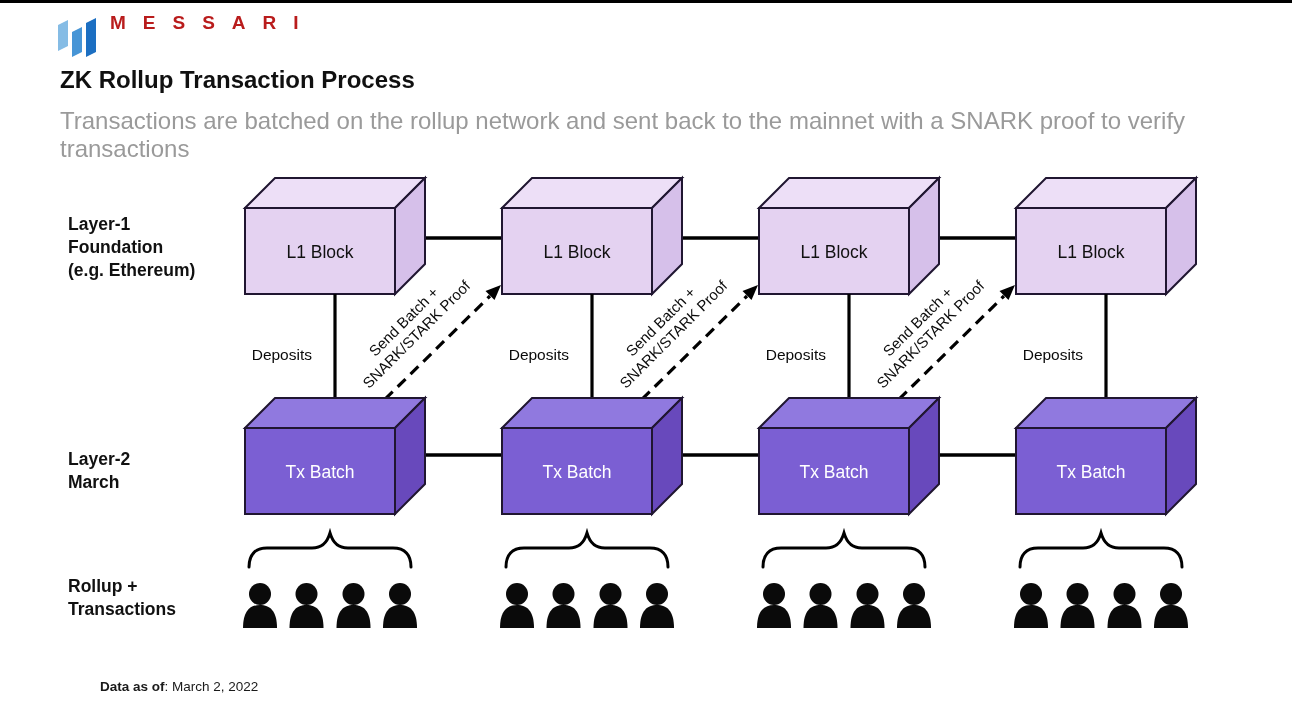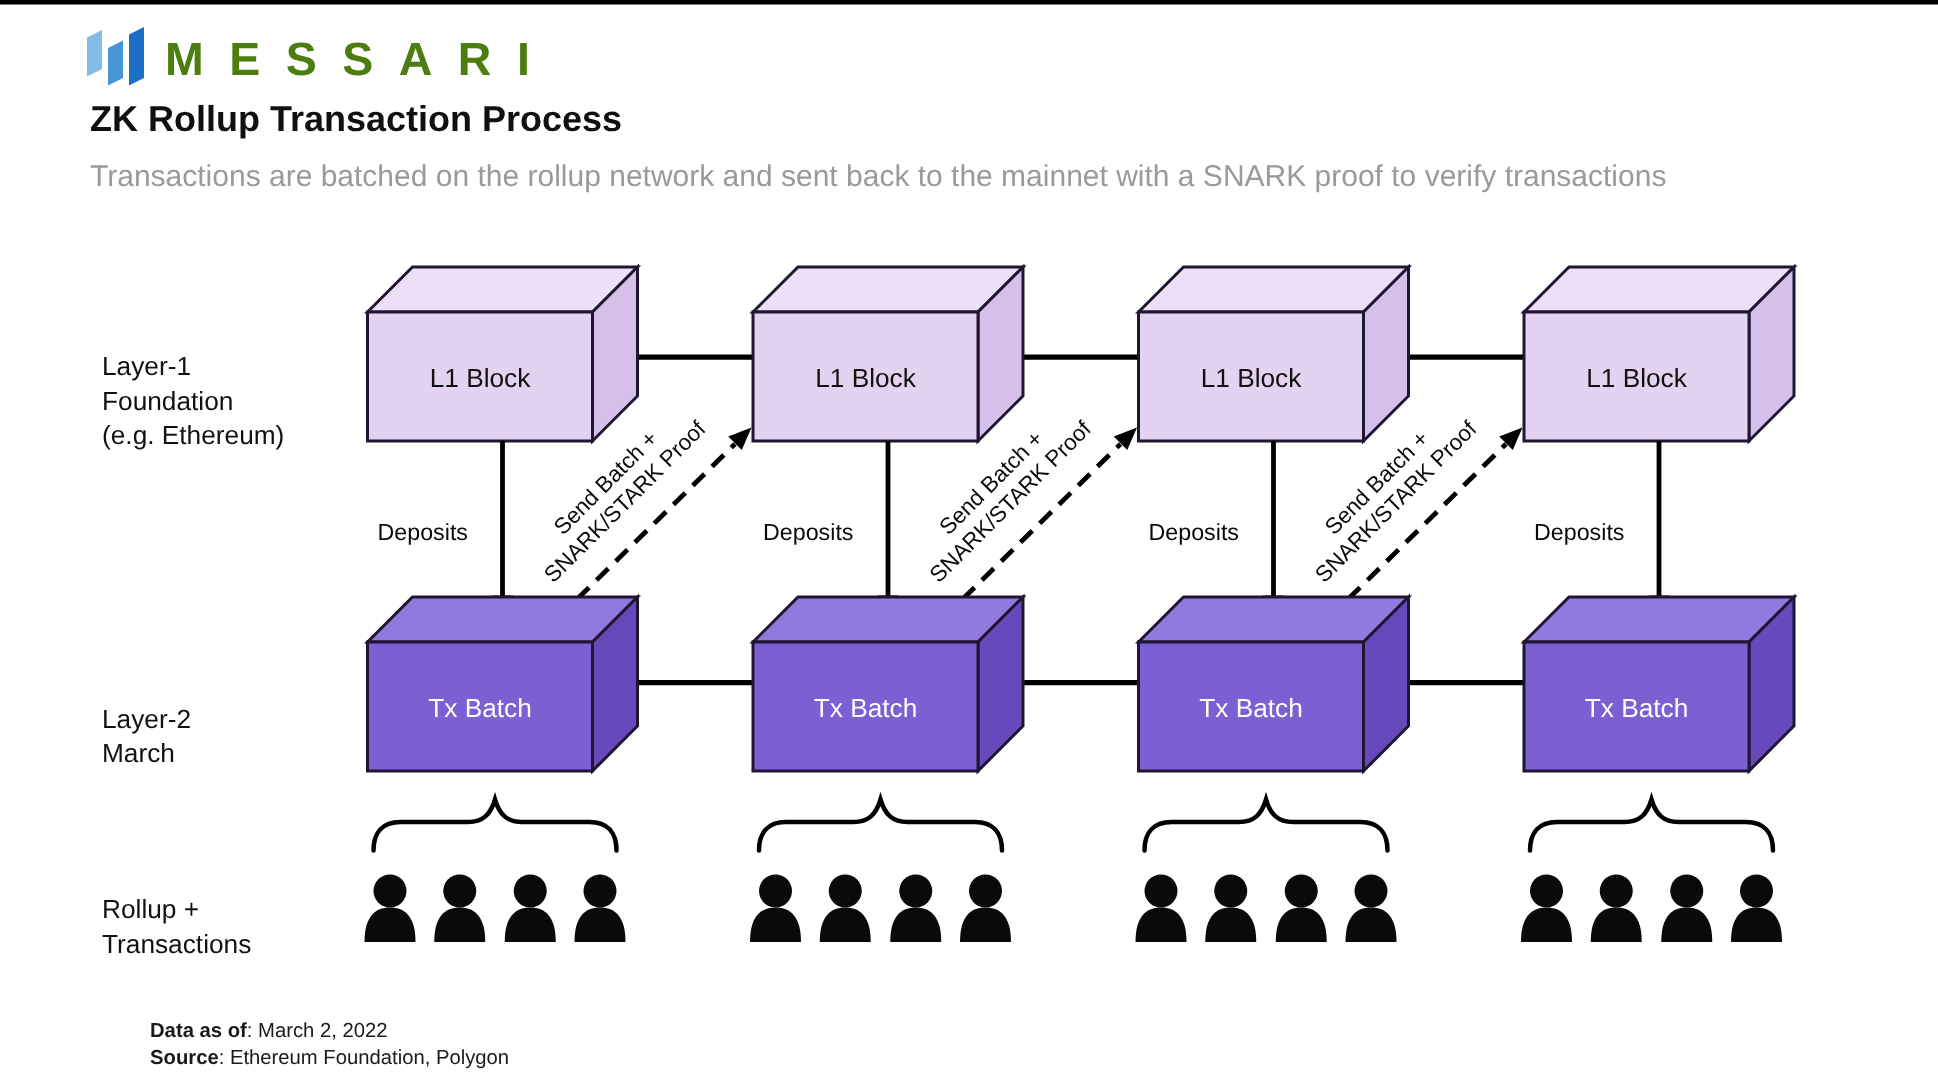--- a/index.html
+++ b/index.html
@@ -3,34 +3,34 @@
 <meta charset="utf-8">
 <style>
   html,body{margin:0;padding:0;}
   body{
     width:1292px;height:726px;position:relative;background:#ffffff;
     font-family:"Liberation Sans", sans-serif;overflow:hidden;
   }
   .topbar{position:absolute;left:0;top:0;width:100%;height:3px;background:#000;}
   .logo{position:absolute;left:56px;top:16px;}
   .brand{
-    position:absolute;left:110px;top:22px;
-    font-size:31px;font-weight:800;letter-spacing:17px;color:#4d7c0f;
+    position:absolute;left:110px;top:12px;
+    font-size:19px;font-weight:800;letter-spacing:17px;color:#b91c1c;
   }
   .title{
     position:absolute;left:60px;top:66px;
     font-size:24px;font-weight:700;color:#101010;
   }
   .subtitle{
     position:absolute;left:60px;top:107px;
-    font-size:20px;font-weight:400;color:#9a9a9a;
+    font-size:24px;font-weight:400;color:#9a9a9a;
   }
   .rowlabel{
     position:absolute;left:68px;color:#111;
-    font-size:17.5px;line-height:23px;font-weight:400;margin-top:20px;
+    font-size:17.5px;line-height:23px;font-weight:700;
   }
   .rowlabel.l1{top:213px;}
   .rowlabel.l2{top:448px;}
   .rowlabel.users{top:575px;}
   .diagram{position:absolute;left:0;top:0;}
   .diagram text{font-family:"Liberation Sans", sans-serif;}
   .boxlabel{font-size:17.5px;fill:#111;}
   .boxlabel.white{fill:#ffffff;}
   .deplabel{font-size:15.5px;fill:#0a0a0a;}
   .sendlabel{font-size:15px;fill:#0a0a0a;}
@@ -125,14 +125,13 @@
   <use href="#colLinks" x="514"></use>
 
   <use href="#colBoxes" x="0"></use>
   <use href="#colBoxes" x="257"></use>
   <use href="#colBoxes" x="514"></use>
   <use href="#colBoxes" x="771"></use>
 </svg>
 
 <div class="footer">
   <div><b>Data as of</b><span>: March 2, 2022</span></div>
-  <div><b>Source</b><span>: Ethereum Foundation, Polygon</span></div>
 </div>
 
 </body></html>

